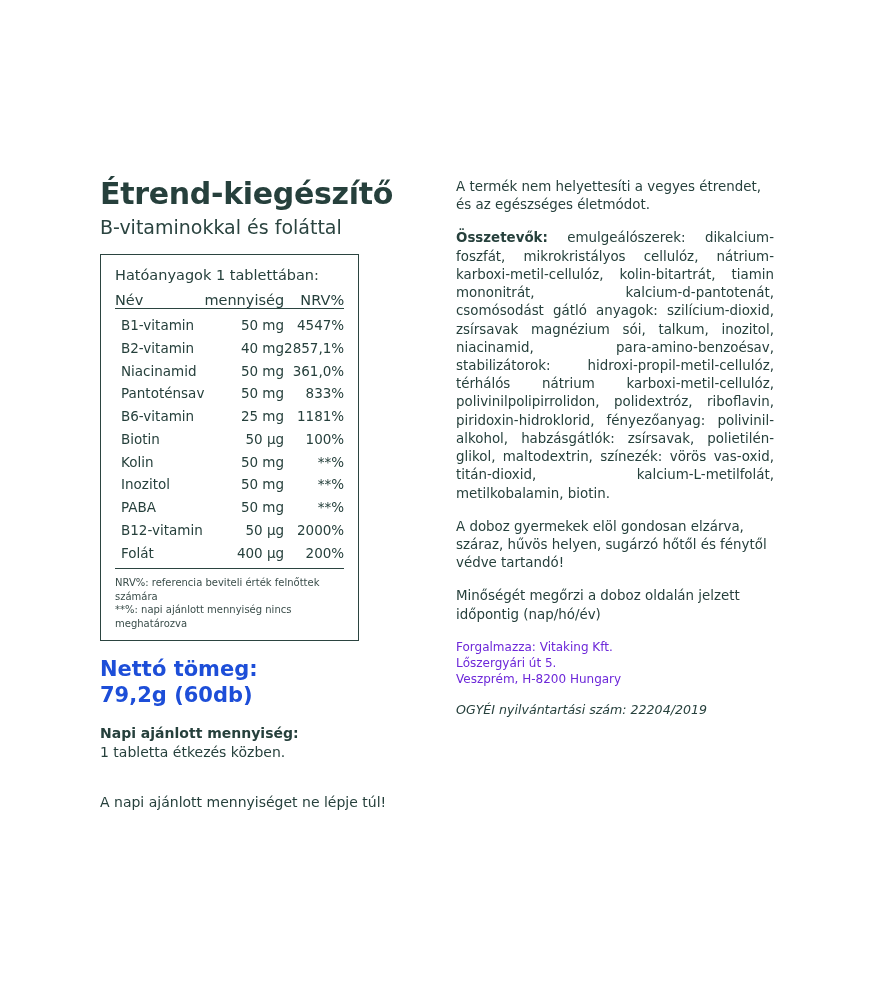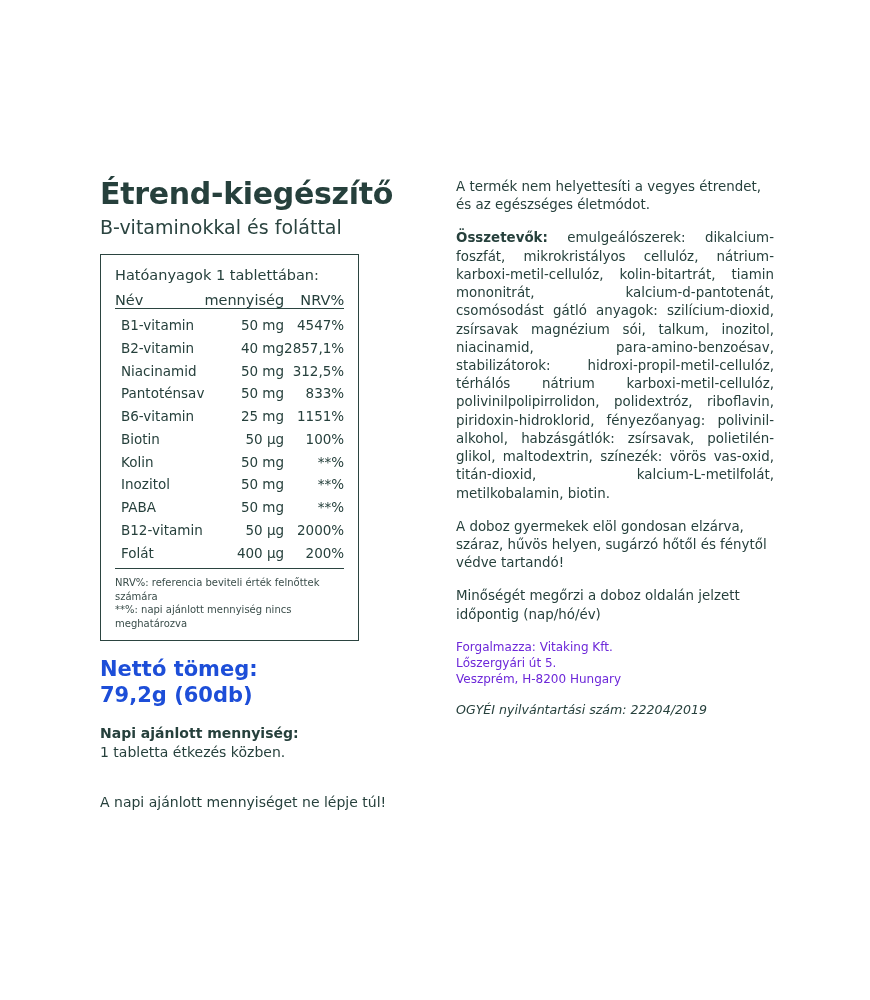--- a/index.html
+++ b/index.html
@@ -180,31 +180,31 @@
             <td class="c3">4547%</td>
           </tr>
           <tr>
             <td class="c1">B2-vitamin</td>
             <td class="c2">40 mg</td>
             <td class="c3">2857,1%</td>
           </tr>
           <tr>
             <td class="c1">Niacinamid</td>
             <td class="c2">50 mg</td>
-            <td class="c3">312,5%</td>
+            <td class="c3">361,0%</td>
           </tr>
           <tr>
             <td class="c1">Pantoténsav</td>
             <td class="c2">50 mg</td>
             <td class="c3">833%</td>
           </tr>
           <tr>
             <td class="c1">B6-vitamin</td>
             <td class="c2">25 mg</td>
-            <td class="c3">1151%</td>
+            <td class="c3">1181%</td>
           </tr>
           <tr>
             <td class="c1">Biotin</td>
             <td class="c2">50 µg</td>
             <td class="c3">100%</td>
           </tr>
           <tr>
             <td class="c1">Kolin</td>
             <td class="c2">50 mg</td>
             <td class="c3">**%</td>

